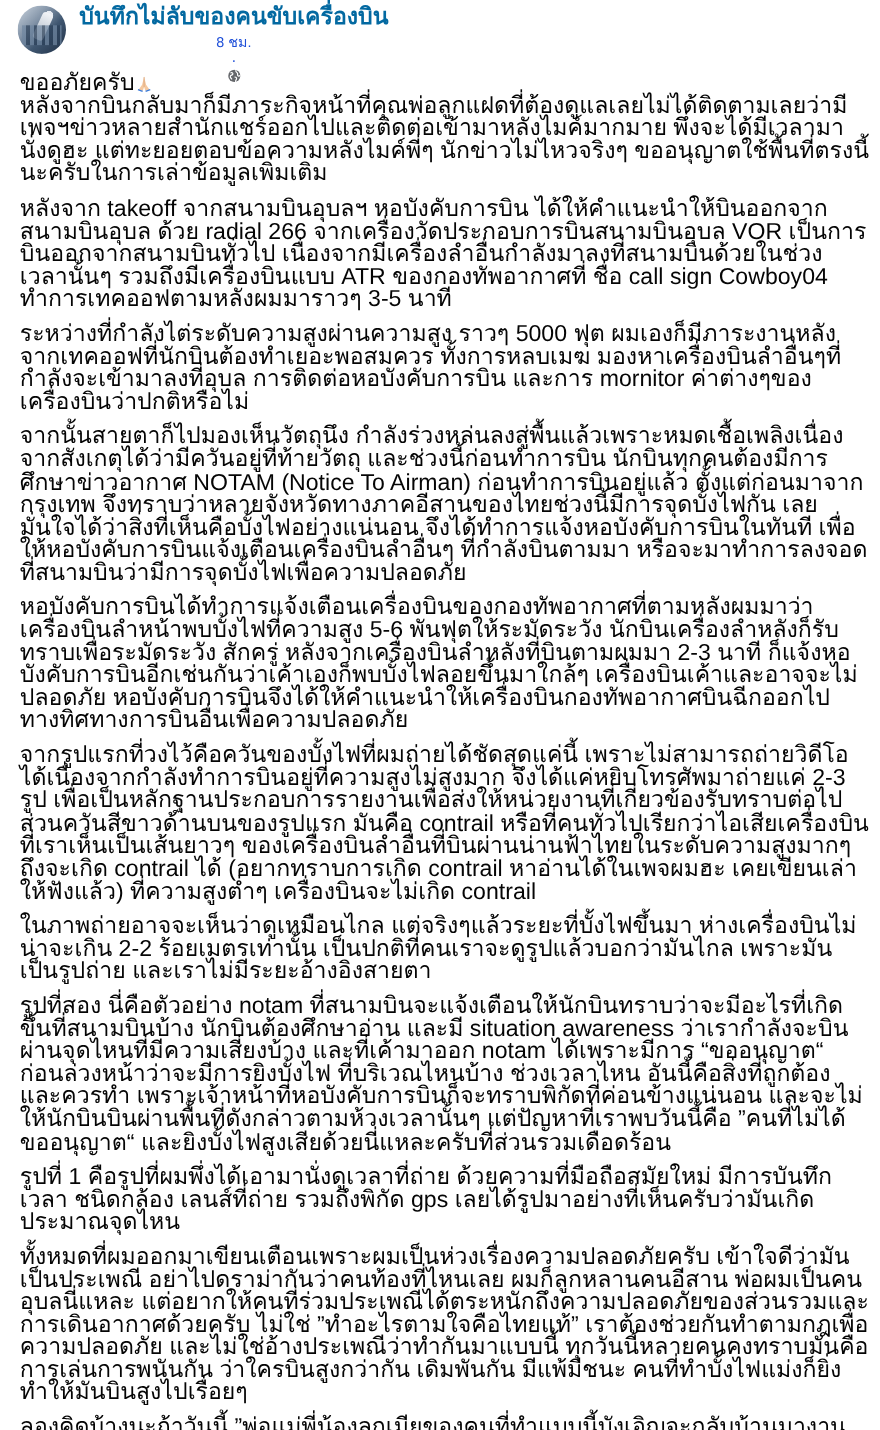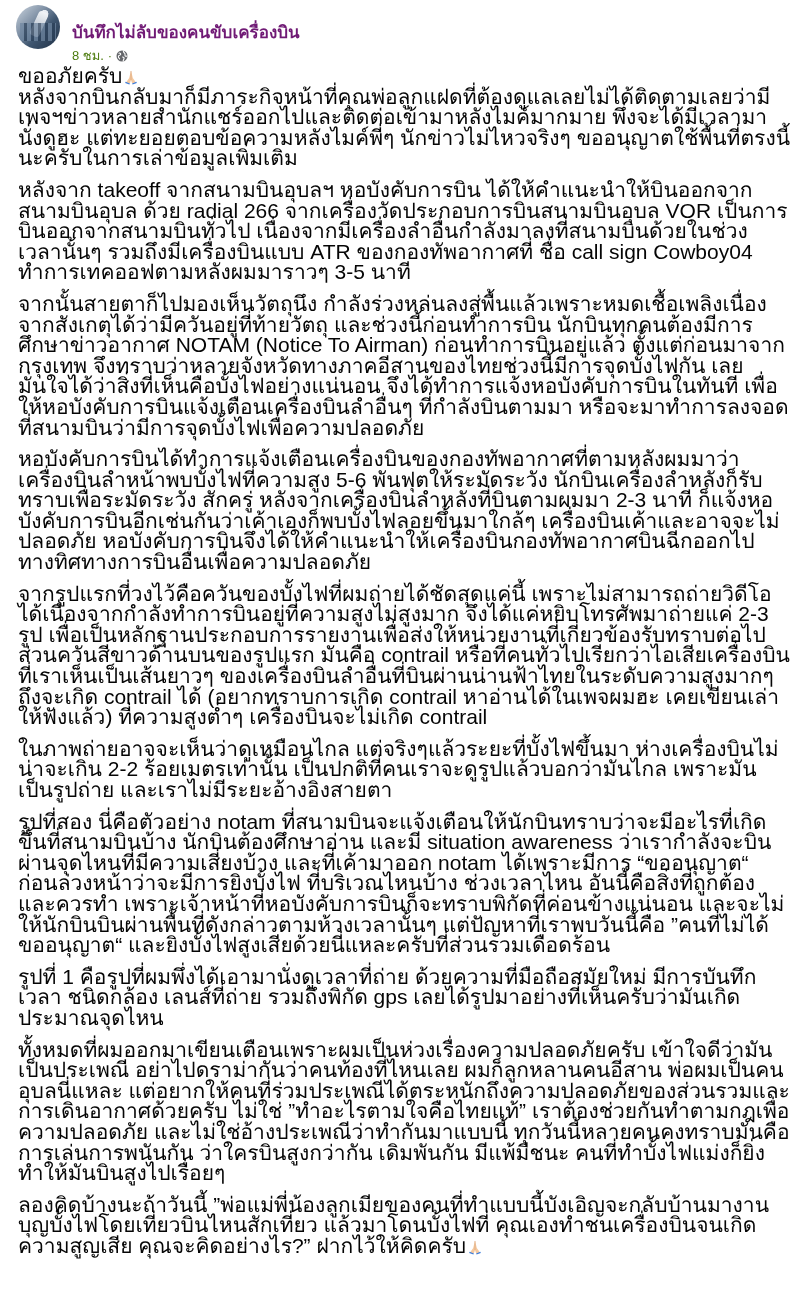--- a/index.html
+++ b/index.html
@@ -58,33 +58,34 @@
     background: repeating-linear-gradient(90deg,#6f86a0 0 4px,#2a3f58 4px 7px);
     opacity: .7;
   }
   .header-text {
     margin-left: 12px;
     display: flex;
     flex-direction: column;
   }
   .author {
     font-weight: bold;
-    font-size: 17px;
+    font-size: 21px;
     line-height: 22px;
-    color: #701a75;
-    margin-top: 19px;
+    color: #0369a1;
+    margin-top: 2px;
     cursor: pointer;
   }
   .meta {
     display: flex;
     align-items: center;
     font-size: 13px;
-    color: #4d7c0f;
+    color: #1d4ed8;
     margin-top: 4px;
     line-height: 16px;
+    flex-direction: column;
   }
   .meta .time { cursor: pointer; }
   .meta .dot { margin: 0 4px; }
   .globe {
     width: 12px; height: 12px;
     display: inline-block;
   }
   .content {
     font-size: 21px;
     line-height: 20.6px;
@@ -127,20 +128,21 @@
   <div class="content">
     <p>
       <span>ขออภัยครับ</span><span class="pray"><svg viewBox="0 0 16 16" width="16" height="16">
             <path d="M8 1.5 L6.2 9 L3 13.5 L6.8 14.5 L8 11 L9.2 14.5 L13 13.5 L9.8 9 Z" fill="#f5c9a0"></path>
             <path d="M8 2 L8 11" stroke="#d9a47a" stroke-width=".7"></path>
             <path d="M2.6 12.8 L6.9 14.6 L6.4 15.6 L2.2 14 Z M13.4 12.8 L9.1 14.6 L9.6 15.6 L13.8 14 Z" fill="#3b7bd9"></path>
           </svg></span><br>
       <span>หลังจากบินกลับมาก็มีภาระกิจหน้าที่คุณพ่อลูกแฝดที่ต้องดูแลเลยไม่ได้ติดตามเลยว่ามีเพจฯข่าวหลายสำนักแชร์ออกไปและติดต่อเข้ามาหลังไมค์มากมาย พึ่งจะได้มีเวลามานั่งดูฮะ แต่ทะยอยตอบข้อความหลังไมค์พี่ๆ นักข่าวไม่ไหวจริงๆ ขออนุญาตใช้พื้นที่ตรงนี้นะครับในการเล่าข้อมูลเพิ่มเติม</span>
     </p>
     <p>หลังจาก takeoff จากสนามบินอุบลฯ หอบังคับการบิน ได้ให้คำแนะนำให้บินออกจากสนามบินอุบล ด้วย radial 266 จากเครื่องวัดประกอบการบินสนามบินอุบล VOR เป็นการบินออกจากสนามบินทั่วไป เนื่องจากมีเครื่องลำอื่นกำลังมาลงที่สนามบินด้วยในช่วงเวลานั้นๆ รวมถึงมีเครื่องบินแบบ ATR ของกองทัพอากาศที่ ชื่อ call sign Cowboy04 ทำการเทคออฟตามหลังผมมาราวๆ 3-5 นาที</p>
+    <p>ระหว่างที่กำลังไต่ระดับความสูงผ่านความสูง ราวๆ 5000 ฟุต ผมเองก็มีภาระงานหลังจากเทคออฟที่นักบินต้องทำเยอะพอสมควร ทั้งการหลบเมฆ มองหาเครื่องบินลำอื่นๆที่กำลังจะเข้ามาลงที่อุบล การติดต่อหอบังคับการบิน และการ mornitor ค่าต่างๆของเครื่องบินว่าปกติหรือไม่</p>
     <p>จากนั้นสายตาก็ไปมองเห็นวัตถุนึง กำลังร่วงหล่นลงสู่พื้นแล้วเพราะหมดเชื้อเพลิงเนื่องจากสังเกตุได้ว่ามีควันอยู่ที่ท้ายวัตถุ และช่วงนี้ก่อนทำการบิน นักบินทุกคนต้องมีการศึกษาข่าวอากาศ NOTAM (Notice To Airman) ก่อนทำการบินอยู่แล้ว ตั้งแต่ก่อนมาจากกรุงเทพ จึงทราบว่าหลายจังหวัดทางภาคอีสานของไทยช่วงนี้มีการจุดบั้งไฟกัน เลยมั่นใจได้ว่าสิ่งที่เห็นคือบั้งไฟอย่างแน่นอน จึงได้ทำการแจ้งหอบังคับการบินในทันที เพื่อให้หอบังคับการบินแจ้งเตือนเครื่องบินลำอื่นๆ ที่กำลังบินตามมา หรือจะมาทำการลงจอดที่สนามบินว่ามีการจุดบั้งไฟเพื่อความปลอดภัย</p>
     <p>หอบังคับการบินได้ทำการแจ้งเตือนเครื่องบินของกองทัพอากาศที่ตามหลังผมมาว่าเครื่องบินลำหน้าพบบั้งไฟที่ความสูง 5-6 พันฟุตให้ระมัดระวัง นักบินเครื่องลำหลังก็รับทราบเพื่อระมัดระวัง สักครู่ หลังจากเครื่องบินลำหลังที่บินตามผมมา 2-3 นาที ก็แจ้งหอบังคับการบินอีกเช่นกันว่าเค้าเองก็พบบั้งไฟลอยขึ้นมาใกล้ๆ เครื่องบินเค้าและอาจจะไม่ปลอดภัย หอบังคับการบินจึงได้ให้คำแนะนำให้เครื่องบินกองทัพอากาศบินฉีกออกไปทางทิศทางการบินอื่นเพื่อความปลอดภัย</p>
     <p>จากรูปแรกที่วงไว้คือควันของบั้งไฟที่ผมถ่ายได้ชัดสุดแค่นี้ เพราะไม่สามารถถ่ายวิดีโอได้เนื่องจากกำลังทำการบินอยู่ที่ความสูงไม่สูงมาก จึงได้แค่หยิบโทรศัพมาถ่ายแค่ 2-3 รูป เพื่อเป็นหลักฐานประกอบการรายงานเพื่อส่งให้หน่วยงานที่เกี่ยวข้องรับทราบต่อไป ส่วนควันสีขาวด้านบนของรูปแรก มันคือ contrail หรือที่คนทั่วไปเรียกว่าไอเสียเครื่องบิน ที่เราเห็นเป็นเส้นยาวๆ ของเครื่องบินลำอื่นที่บินผ่านน่านฟ้าไทยในระดับความสูงมากๆ ถึงจะเกิด contrail ได้ (อยากทราบการเกิด contrail หาอ่านได้ในเพจผมฮะ เคยเขียนเล่าให้ฟังแล้ว) ที่ความสูงต่ำๆ เครื่องบินจะไม่เกิด contrail</p>
     <p>ในภาพถ่ายอาจจะเห็นว่าดูเหมือนไกล แต่จริงๆแล้วระยะที่บั้งไฟขึ้นมา ห่างเครื่องบินไม่น่าจะเกิน 2-2 ร้อยเมตรเท่านั้น เป็นปกติที่คนเราจะดูรูปแล้วบอกว่ามันไกล เพราะมันเป็นรูปถ่าย และเราไม่มีระยะอ้างอิงสายตา</p>
     <p>รูปที่สอง นี่คือตัวอย่าง notam ที่สนามบินจะแจ้งเตือนให้นักบินทราบว่าจะมีอะไรที่เกิดขึ้นที่สนามบินบ้าง นักบินต้องศึกษาอ่าน และมี situation awareness ว่าเรากำลังจะบินผ่านจุดไหนที่มีความเสี่ยงบ้าง และที่เค้ามาออก notam ได้เพราะมีการ “ขออนุญาต“ ก่อนล่วงหน้าว่าจะมีการยิงบั้งไฟ ที่บริเวณไหนบ้าง ช่วงเวลาไหน อันนี้คือสิ่งที่ถูกต้องและควรทำ เพราะเจ้าหน้าที่หอบังคับการบินก็จะทราบพิกัดที่ค่อนข้างแน่นอน และจะไม่ให้นักบินบินผ่านพื้นที่ดังกล่าวตามห้วงเวลานั้นๆ แต่ปัญหาที่เราพบวันนี้คือ ”คนที่ไม่ได้ขออนุญาต“ และยิงบั้งไฟสูงเสียด้วยนี่แหละครับที่ส่วนรวมเดือดร้อน</p>
     <p>รูปที่ 1 คือรูปที่ผมพึ่งได้เอามานั่งดูเวลาที่ถ่าย ด้วยความที่มือถือสมัยใหม่ มีการบันทึกเวลา ชนิดกล้อง เลนส์ที่ถ่าย รวมถึงพิกัด gps เลยได้รูปมาอย่างที่เห็นครับว่ามันเกิดประมาณจุดไหน</p>
     <p>ทั้งหมดที่ผมออกมาเขียนเตือนเพราะผมเป็นห่วงเรื่องความปลอดภัยครับ เข้าใจดีว่ามันเป็นประเพณี อย่าไปดราม่ากันว่าคนท้องที่ไหนเลย ผมก็ลูกหลานคนอีสาน พ่อผมเป็นคนอุบลนี่แหละ แต่อยากให้คนที่ร่วมประเพณีได้ตระหนักถึงความปลอดภัยของส่วนรวมและการเดินอากาศด้วยครับ ไม่ใช่ ”ทำอะไรตามใจคือไทยแท้” เราต้องช่วยกันทำตามกฎเพื่อความปลอดภัย และไม่ใช่อ้างประเพณีว่าทำกันมาแบบนี้ ทุกวันนี้หลายคนคงทราบมันคือการเล่นการพนันกัน ว่าใครบินสูงกว่ากัน เดิมพันกัน มีแพ้มีชนะ คนที่ทำบั้งไฟแม่งก็ยิ่งทำให้มันบินสูงไปเรื่อยๆ</p>
     <p>
       <span>ลองคิดบ้างนะถ้าวันนี้ ”พ่อแม่พี่น้องลูกเมียของคนที่ทำแบบนี้บังเอิญจะกลับบ้านมางานบุญบั้งไฟโดยเที่ยวบินไหนสักเที่ยว แล้วมาโดนบั้งไฟที่ คุณเองทำชนเครื่องบินจนเกิดความสูญเสีย คุณจะคิดอย่างไร?” ฝากไว้ให้คิดครับ</span><span class="pray"><svg viewBox="0 0 16 16" width="16" height="16">
             <path d="M8 1.5 L6.2 9 L3 13.5 L6.8 14.5 L8 11 L9.2 14.5 L13 13.5 L9.8 9 Z" fill="#f5c9a0"></path>

